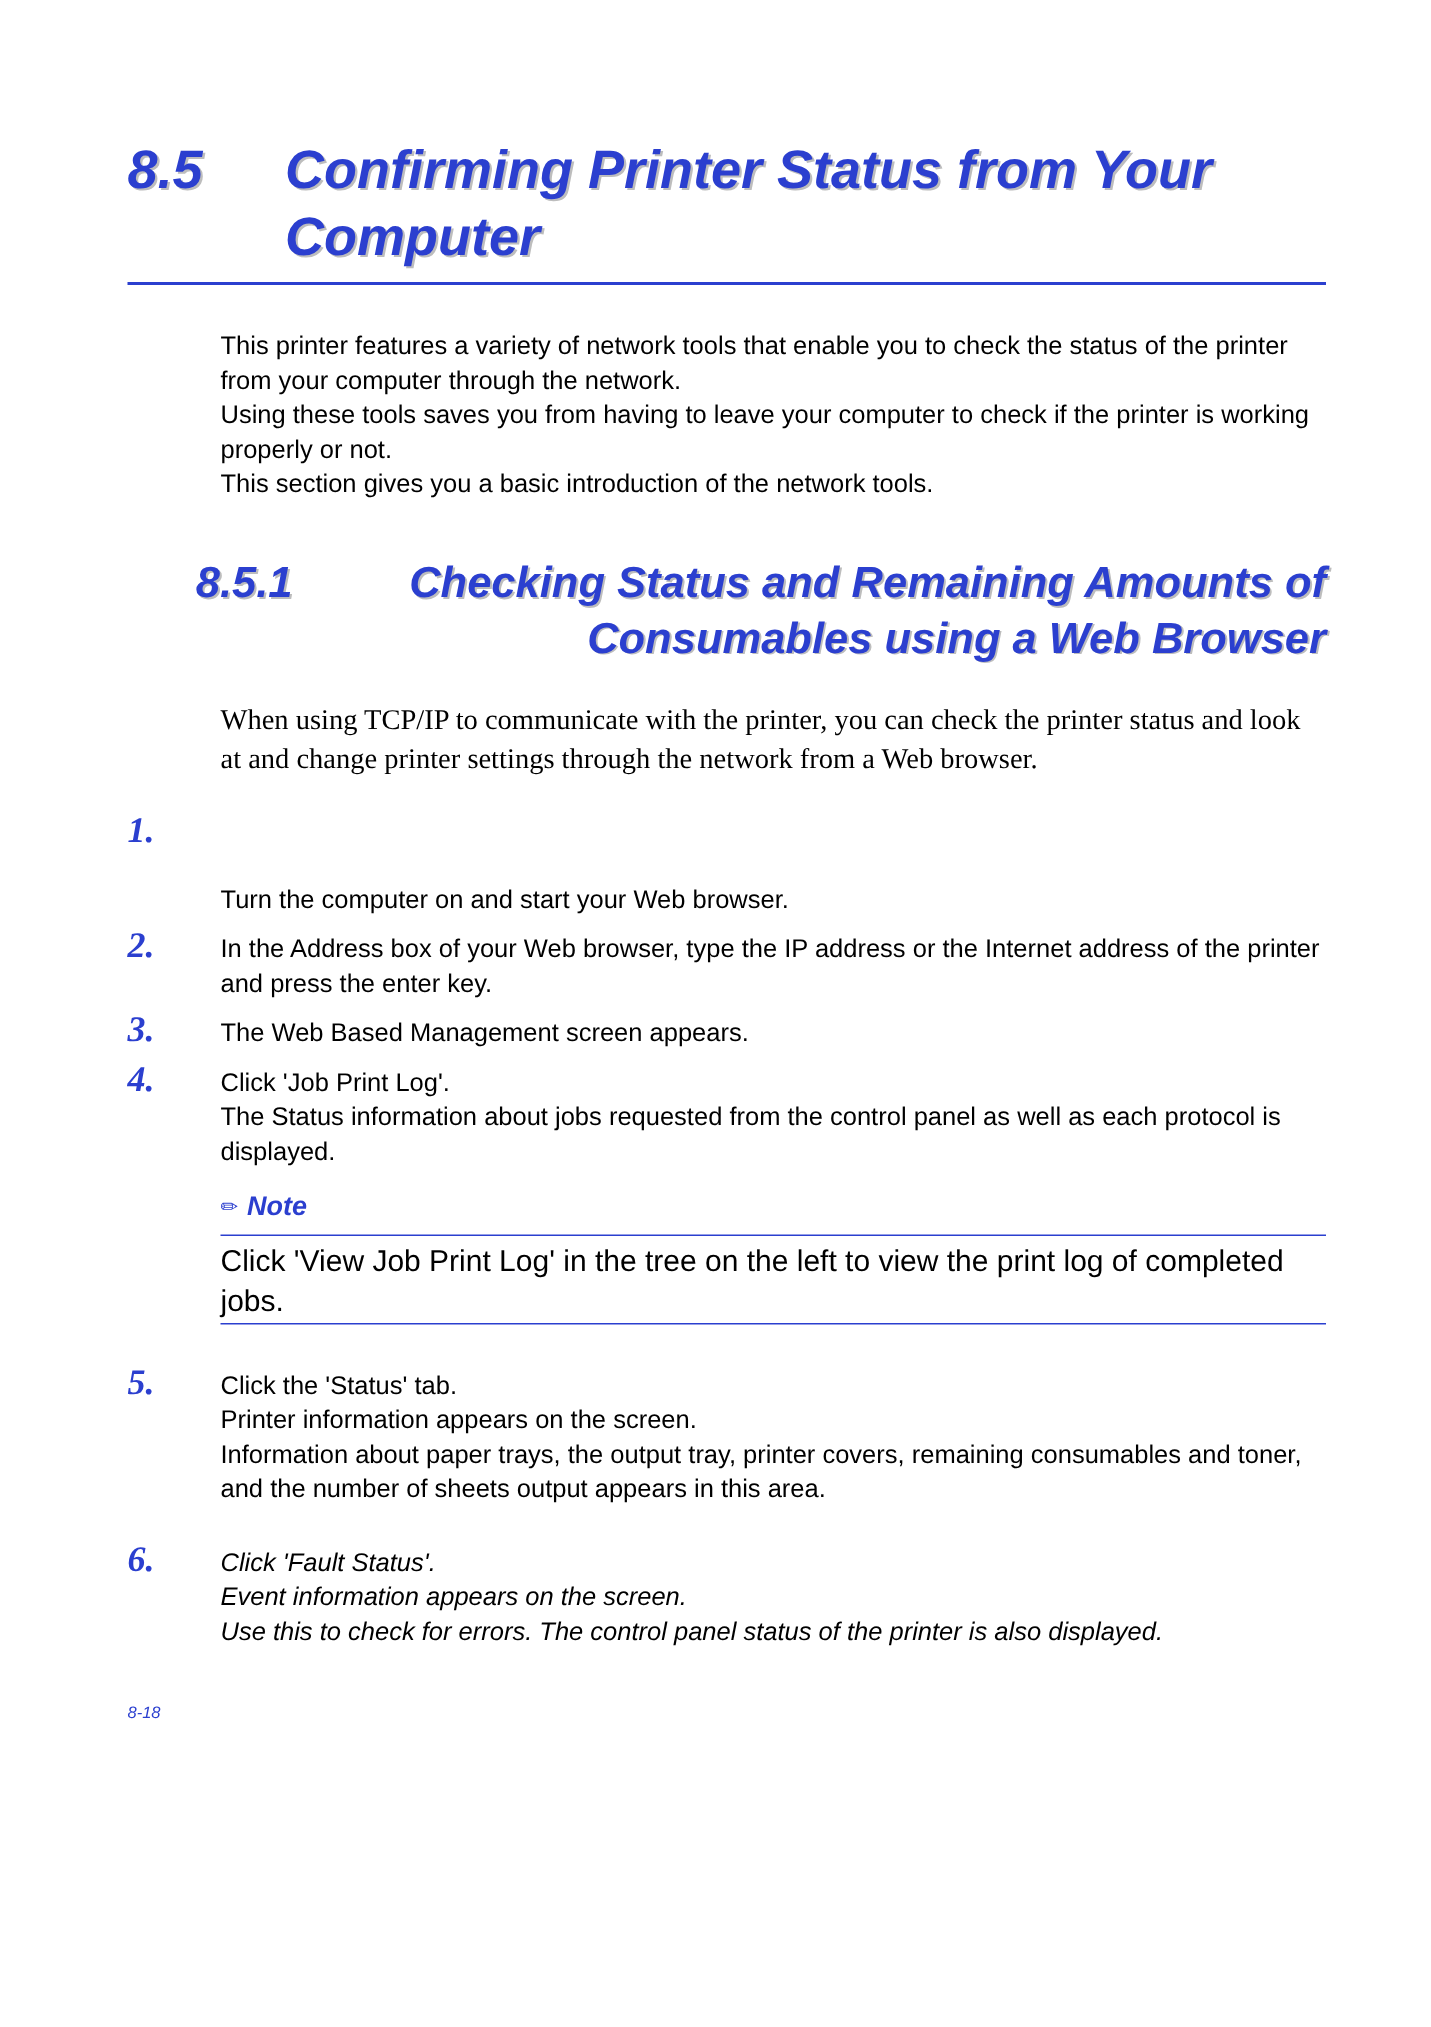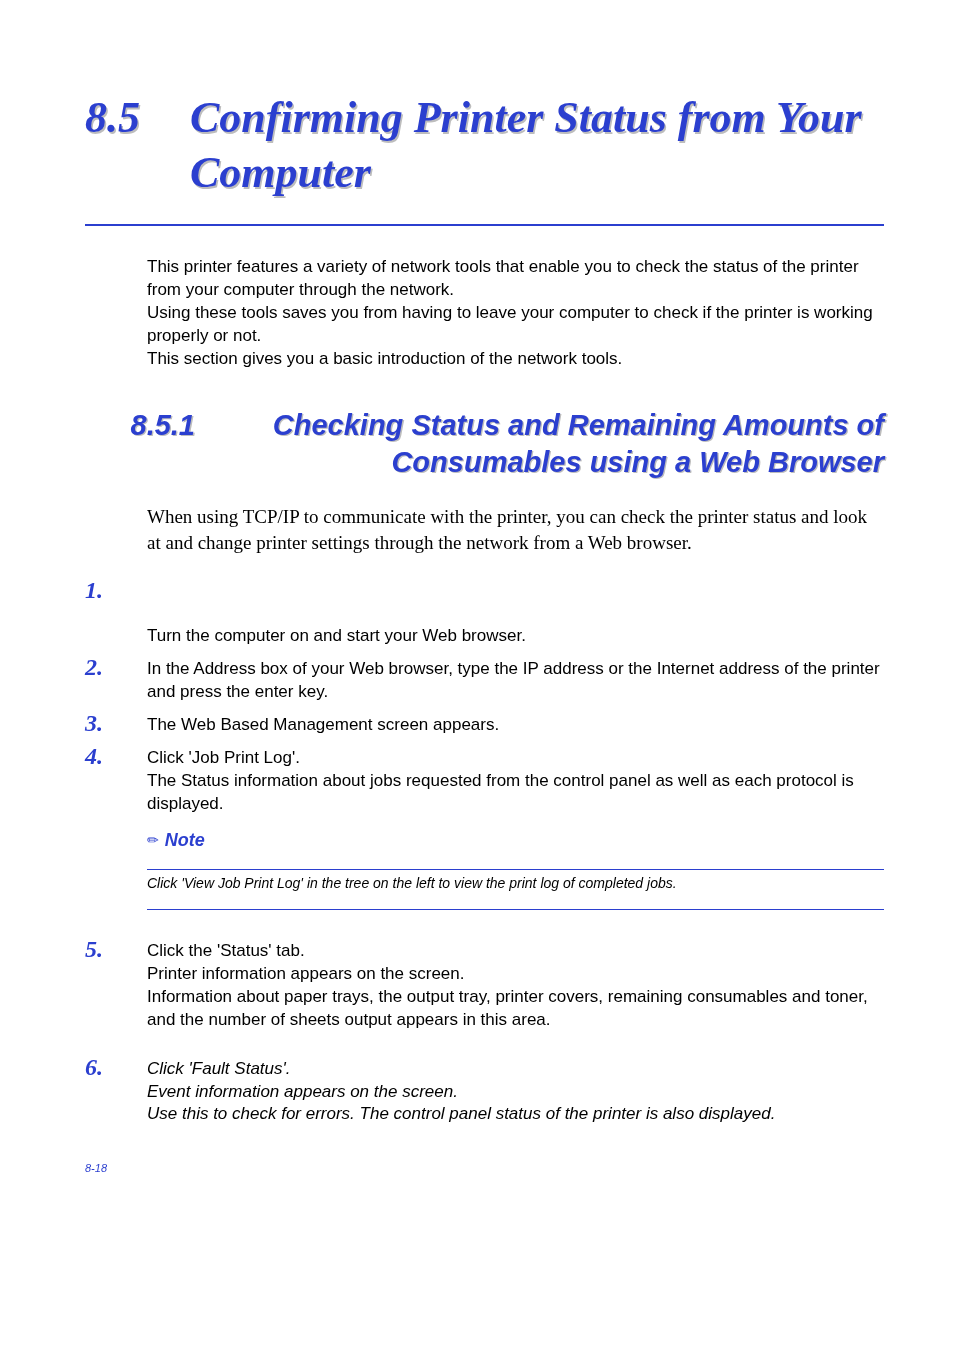--- a/index.html
+++ b/index.html
@@ -7,28 +7,28 @@
     padding: 0;
     background: #ffffff;
     font-family: Arial, Helvetica, sans-serif;
     color: #000000;
     width: 954px;
   }
   .page {
     padding: 90px 70px 60px 85px;
   }
   .main-title {
-    font-family: Liberation Serif, serif;
+    font-family: Liberation Sans, sans-serif;
     font-weight: bold;
     font-style: italic;
-    font-size: 44px;
+    font-size: 36px;
     color: #2b3fcf;
     text-shadow: 1.5px 1.5px 0 #bdbdbd;
     border-bottom: 2px solid #2b3fcf;
-    padding-bottom: 24px;
+    padding-bottom: 8px;
     margin: 0 0 30px 0;
     line-height: 1.25;
   }
   .main-title .num {
     display: inline-block;
     width: 105px;
   }
   .main-title .text-wrap {
     display: inline-block;
     vertical-align: top;
@@ -87,41 +87,40 @@
     padding-top: 4px;
     flex: 1;
   }
   .note-box {
     margin-left: 62px;
     margin-top: 14px;
     margin-bottom: 26px;
   }
   .note-title-row {
     border-bottom: 1.5px solid #2b3fcf;
-    padding-bottom: 18px;
+    padding-bottom: 8px;
     margin-bottom: 4px;
   }
   .note-title {
     font-weight: bold;
     font-style: italic;
     color: #2b3fcf;
     font-size: 18px;
   }
   .note-arrow {
     color: #2b3fcf;
     font-size: 14px;
     margin-right: 6px;
     vertical-align: 1px;
   }
   .note-body {
-    font-size: 14px;
+    font-size: 20px;
     line-height: 1.35;
     border-bottom: 1.5px solid #2b3fcf;
-    padding-bottom: 16px;
-    font-style: italic;
+    padding-bottom: 0;
   }
   .step.gap {
     margin-top: 12px;
     margin-bottom: 6px;
   }
   .step.biggap {
     margin-top: 22px;
   }
   .page-num {
     text-align: left;

